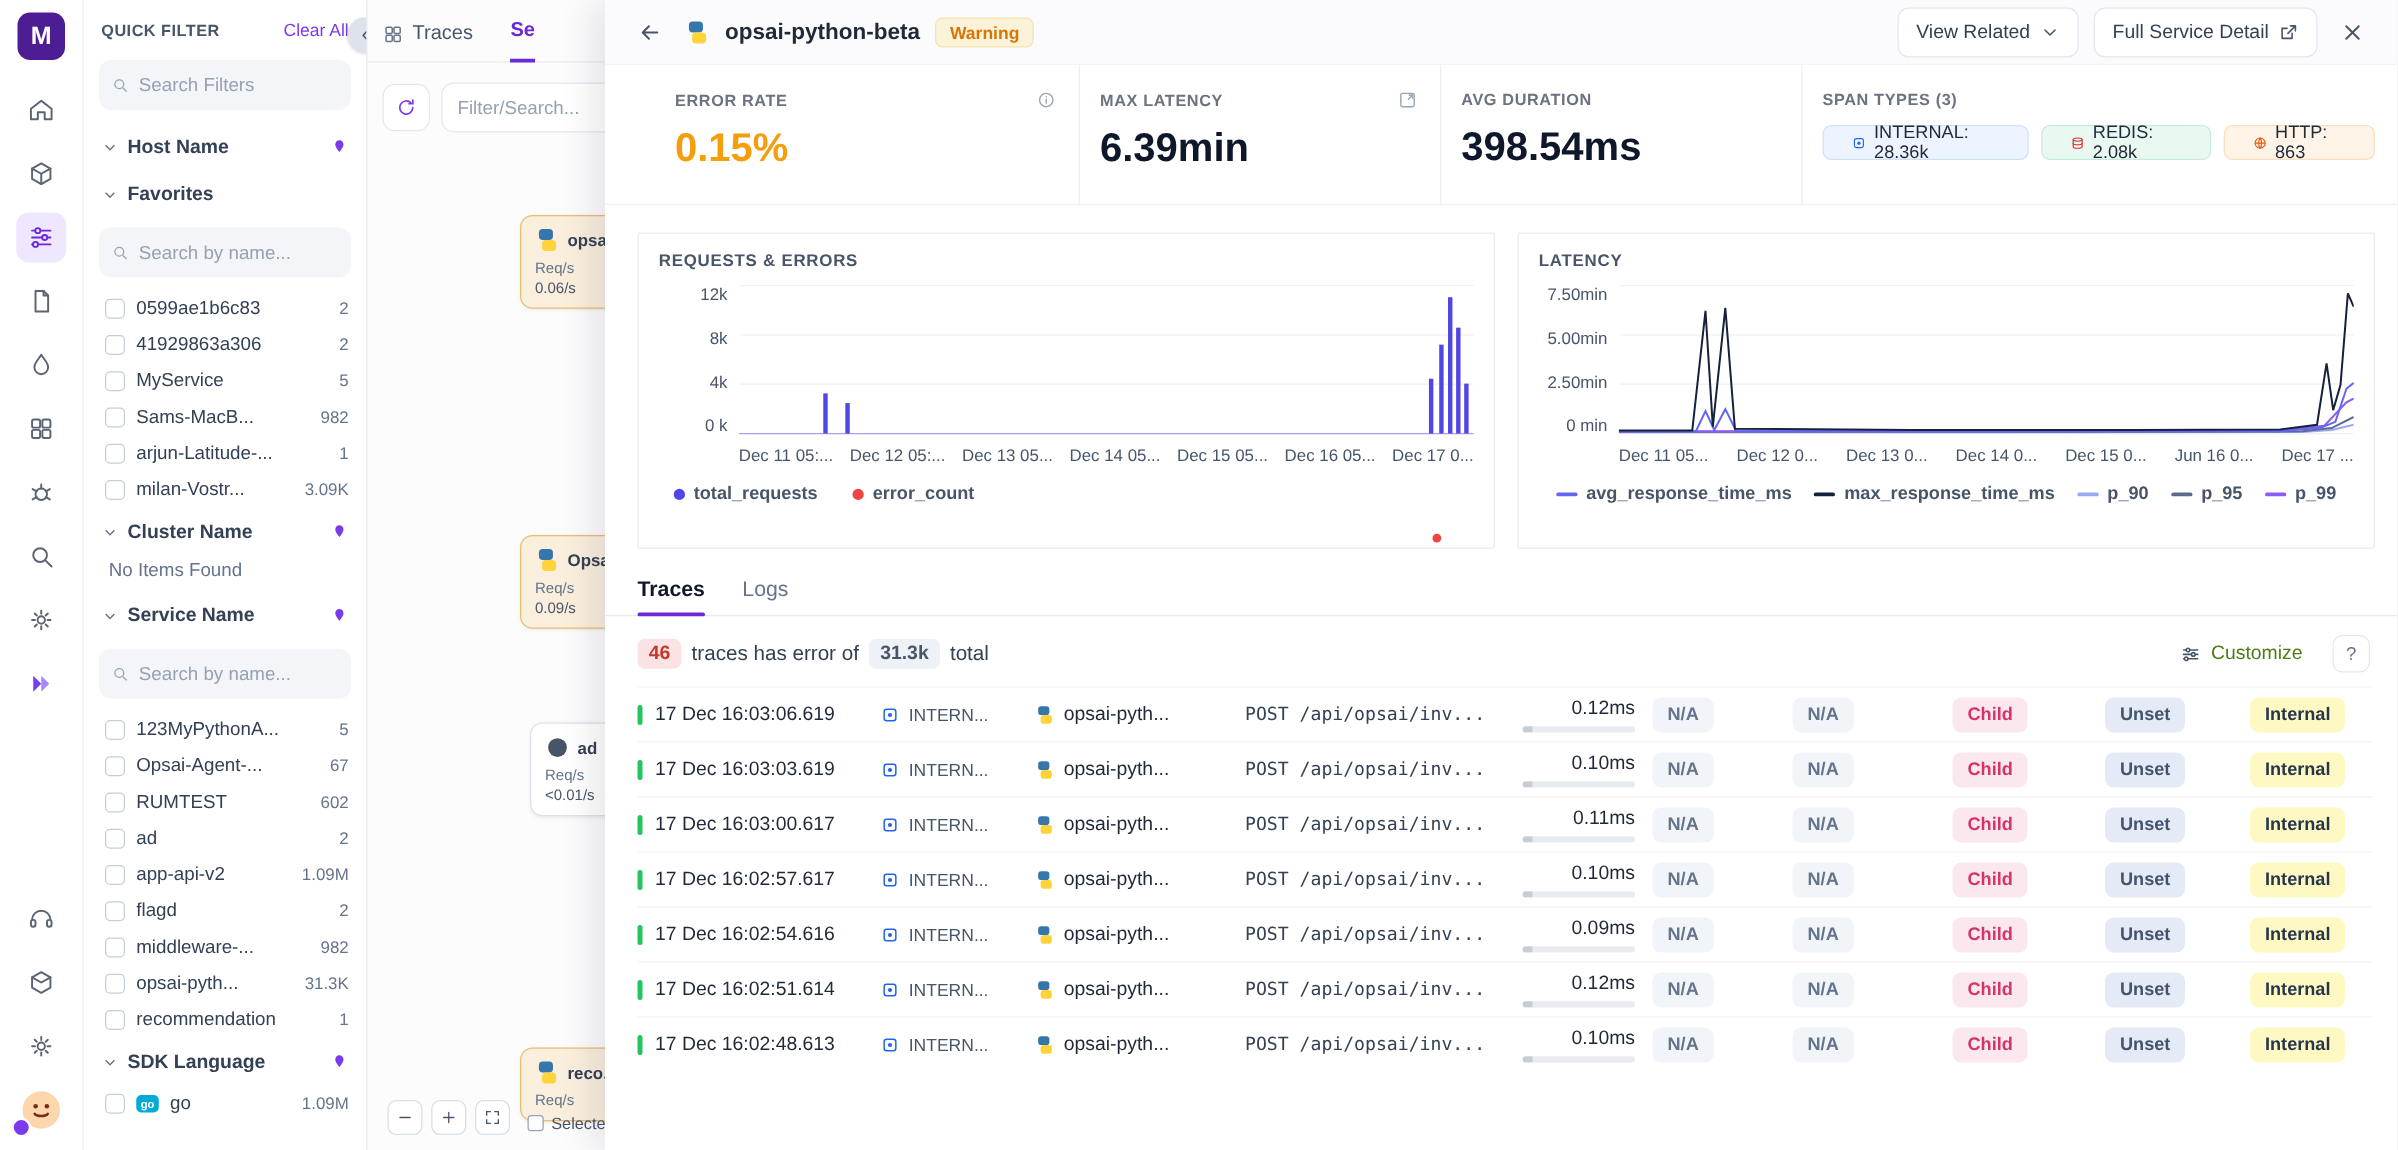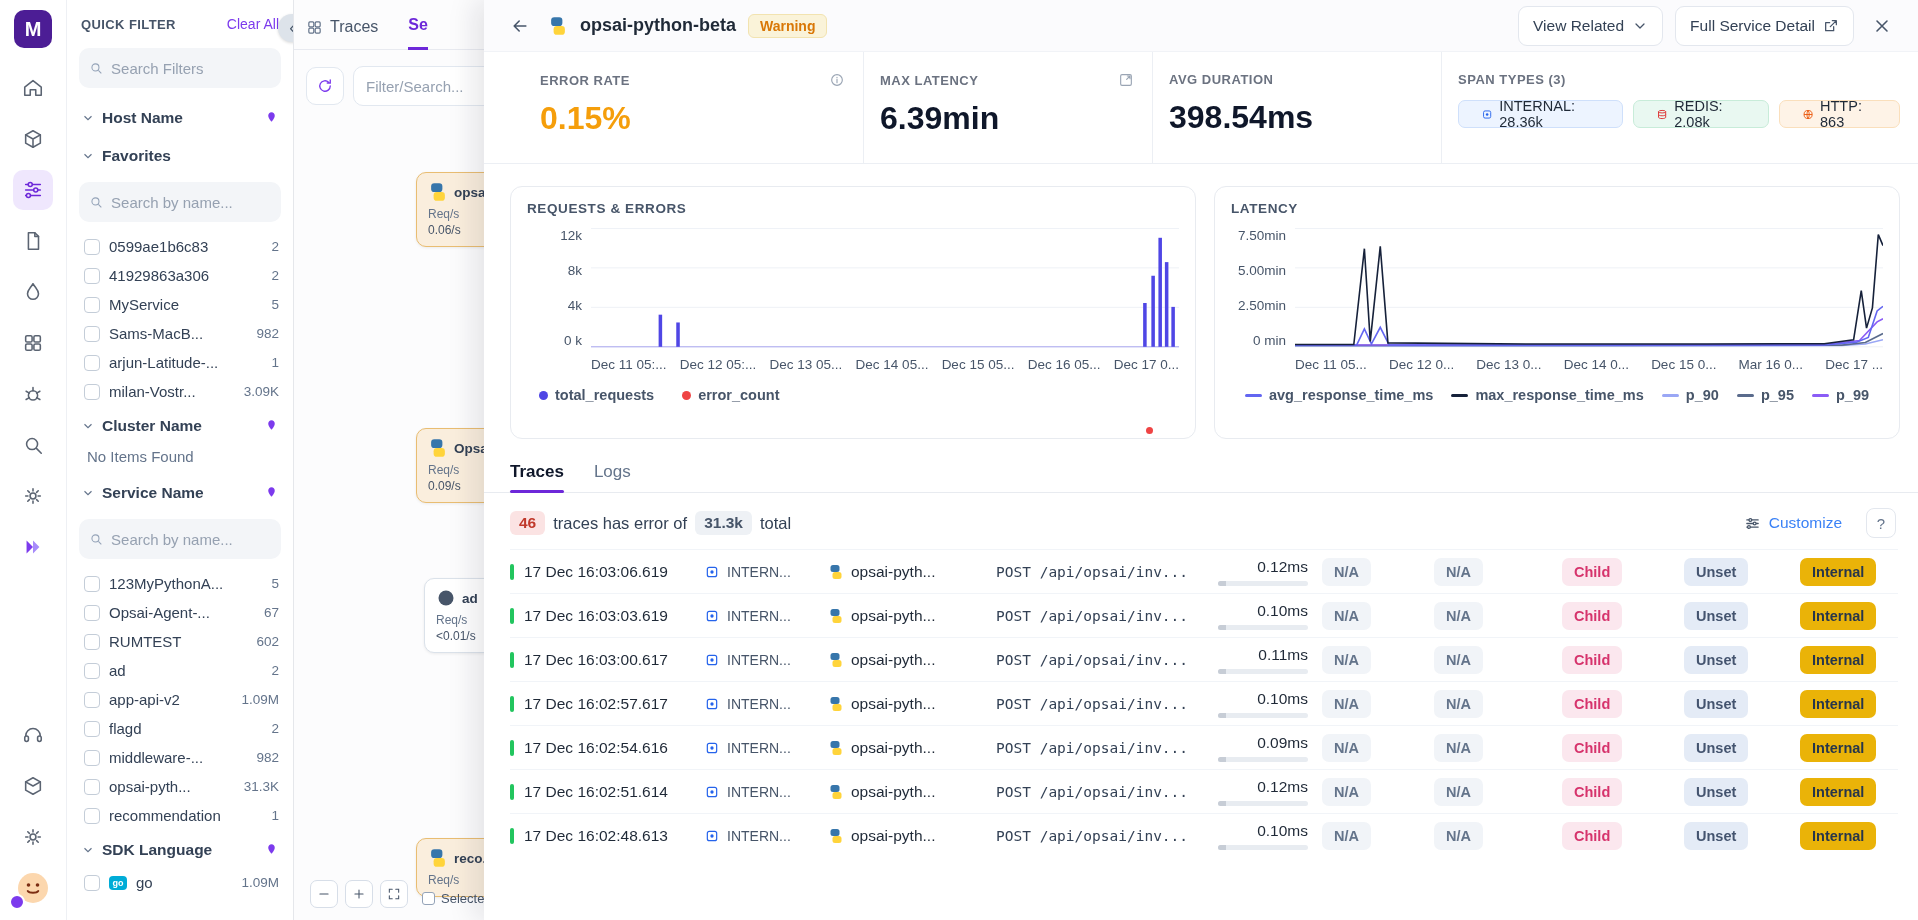--- a/index.html
+++ b/index.html
@@ -87,21 +87,21 @@
   .chip { height:28px; display:flex; align-items:center; gap:6px; padding:0 22px; border-radius:7px; font-size:14.5px; color:#1f2937; }
   .chip svg { width:15px; height:15px; fill:none; stroke-width:1.8; }
   .chip.c-int { background:#edf4ff; border:1px solid #cfe0fb; }
   .chip.c-int svg { stroke:#2563eb; }
   .chip.c-red { background:#e9f8f1; border:1px solid #c8ecd9; }
   .chip.c-red svg { stroke:#dc2626; }
   .chip.c-http { background:#fef3e7; border:1px solid #fadfbc; }
   .chip.c-http svg { stroke:#ea580c; }
 
   .charts { display:flex; gap:18px; padding:22px 18px 12px 26px; flex:none; }
-  .chart-card { flex:1; border:1px solid #e8ebf0; border-radius:12px; padding:14px 16px 22px; position:relative; height:253px; }
+  .chart-card { flex:1; border:1px solid #e8ebf0; border-radius:2px; padding:14px 16px 22px; position:relative; height:253px; }
   .ch-title { font-size:13.5px; font-weight:bold; color:#475569; letter-spacing:.6px; }
   .ch-area { display:flex; margin-top:12px; }
   .ch-ylab { width:64px; height:120px; display:flex; flex-direction:column; justify-content:space-between; align-items:flex-end; padding-right:9px; font-size:13.5px; color:#475569; }
   .ch-plot { flex:1; height:120px; }
   .ch-plot svg { width:100%; height:120px; display:block; }
   .ch-xlab { display:flex; justify-content:space-between; margin:9px 0 0 64px; font-size:13.5px; color:#475569; }
   .ch-legend { display:flex; align-items:center; gap:28px; margin-top:15px; padding-left:12px; font-size:14.5px; color:#475569;font-weight:bold; }
   .ch-legend.center { justify-content:center; gap:18px; padding-left:0; }
   .lg-dot { width:9px; height:9px; border-radius:50%; display:inline-block; }
   .lg-line { width:17px; height:3px; border-radius:2px; display:inline-block; }
@@ -111,21 +111,21 @@
   .ov-tabs { display:flex; gap:30px; padding:0 26px; border-bottom:1px solid #e8ebf0; height:42px; flex:none; }
   .ov-tab { font-size:17px; color:#64748b; display:flex; align-items:center; cursor:pointer; position:relative; }
   .ov-tab.active { color:#0f172a; font-weight:bold; }
   .ov-tab.active::after { content:""; position:absolute; left:0; right:0; bottom:-1px; height:3px; background:#6d28d9; border-radius:2px; }
 
   .ov-summary { display:flex; align-items:center; gap:8px; padding:15px 22px 11px 26px; flex:none; }
   .sum-txt { font-size:16.5px; color:#334155; }
   .bdg-cnt { background:#fbe3e3; color:#c0392b; font-size:15.5px; font-weight:bold; padding:3px 9px; border-radius:6px; }
   .bdg-tot { background:#eef1f5; color:#475569; font-size:15.5px; font-weight:bold; padding:3px 9px; border-radius:6px; }
   .sum-spacer { flex:1; }
-  .customize { display:flex; align-items:center; gap:8px; font-size:15.5px; color:#3b82f6; cursor:pointer; }
+  .customize { display:flex; align-items:center; gap:8px; font-size:15.5px; color:#4d7c0f; cursor:pointer; }
   .customize svg { width:17px; height:17px; stroke:#475569; fill:none; stroke-width:1.8; stroke-linecap:round; }
   .help-btn { width:30px; height:30px; border:1px solid #e3e7ee; border-radius:8px; display:flex; align-items:center; justify-content:center; font-size:15px; color:#64748b; margin-left:16px; cursor:pointer; }
 
   .tbl { padding:0 20px 0 26px; flex:1; overflow:hidden; --cols:180px 124px 168px 222px 104px 112px 128px 122px 116px 1fr; }
   .tbl-head { display:grid; grid-template-columns:var(--cols); height:32px; align-items:center; font-size:14px; color:#6b7280; }
   .tbl-head span { padding-left:14px; white-space:nowrap; overflow:hidden; }
   .tbl-row { display:grid; grid-template-columns:var(--cols); height:44px; align-items:center; border-top:1px solid #f1f4f8; position:relative; cursor:pointer; }
   .c-date { padding-left:14px; font-size:15.5px; color:#1f2937; position:relative; white-space:nowrap; }
   .gbar { position:absolute; left:0; top:1px; bottom:1px; width:4px; border-radius:2px; background:#22c55e; }
   .c-type { display:flex; align-items:center; gap:7px; padding-left:14px; font-size:14px; color:#475569; white-space:nowrap; overflow:hidden; }
@@ -134,21 +134,21 @@
   .c-span { padding-left:14px; font-family:"DejaVu Sans Mono",monospace; font-size:14.5px; color:#334155; white-space:nowrap; overflow:hidden; }
   .c-dur { display:flex; flex-direction:column; align-items:flex-end; justify-content:center; gap:5px; padding-left:14px; }
   .c-dur .dv { font-size:15.5px; color:#1f2937; }
   .track { width:100%; height:5px; border-radius:3px; background:#e8ecf1; overflow:hidden; }
   .track i { display:block; height:100%; width:9%; background:#c7cdd6; }
   .c-bdg { padding-left:14px; }
   .bdg { display:inline-flex; align-items:center; height:28px; padding:0 12px; border-radius:7px; font-size:14.5px; font-weight:bold; }
   .bdg-na { background:#f1f4f8; color:#64748b; }
   .bdg-child { background:#fbe7ee; color:#d6336c; }
   .bdg-unset { background:#e4ebf6; color:#44546f; }
-  .bdg-int { background:#eab308; color:#27364b; }
+  .bdg-int { background:#fef9c3; color:#27364b; }
 </style>
 </head>
 <body>
 
 <div class="screen">
 
   <nav class="rail">
     <div class="logo">M</div>
     <div class="rail-ic">
         <svg viewBox="0 0 24 24">
@@ -673,21 +673,21 @@
                 <polyline points="0,291.16 100,291.16 118,51.72 128,283.37333333333333 145,45.879999999999995 158,287.26666666666665 400,289.992 700,289.992 900,289.2133333333333 950,279.48 963,156.83999999999997 972,250.28 982,199.66666666666669 992,16.67999999999995 1000,43.93333333333334" fill="none" stroke="#16213a" stroke-width="1.6" vector-effect="non-scaling-stroke"></polyline>
               </svg>
             </div>
         </div>
         <div class="ch-xlab">
             <span>Dec 11 05...</span>
             <span>Dec 12 0...</span>
             <span>Dec 13 0...</span>
             <span>Dec 14 0...</span>
             <span>Dec 15 0...</span>
-            <span>Mar 16 0...</span>
+            <span>Jun 16 0...</span>
             <span>Dec 17 ...</span>
           </div>
         <div class="ch-legend center">
           <span class="lg-item">
               <span class="lg-line" style="background:#6366f1"></span>
               <span>avg_response_time_ms</span>
             </span>
           <span class="lg-item">
               <span class="lg-line" style="background:#16213a"></span>
               <span>max_response_time_ms</span>

